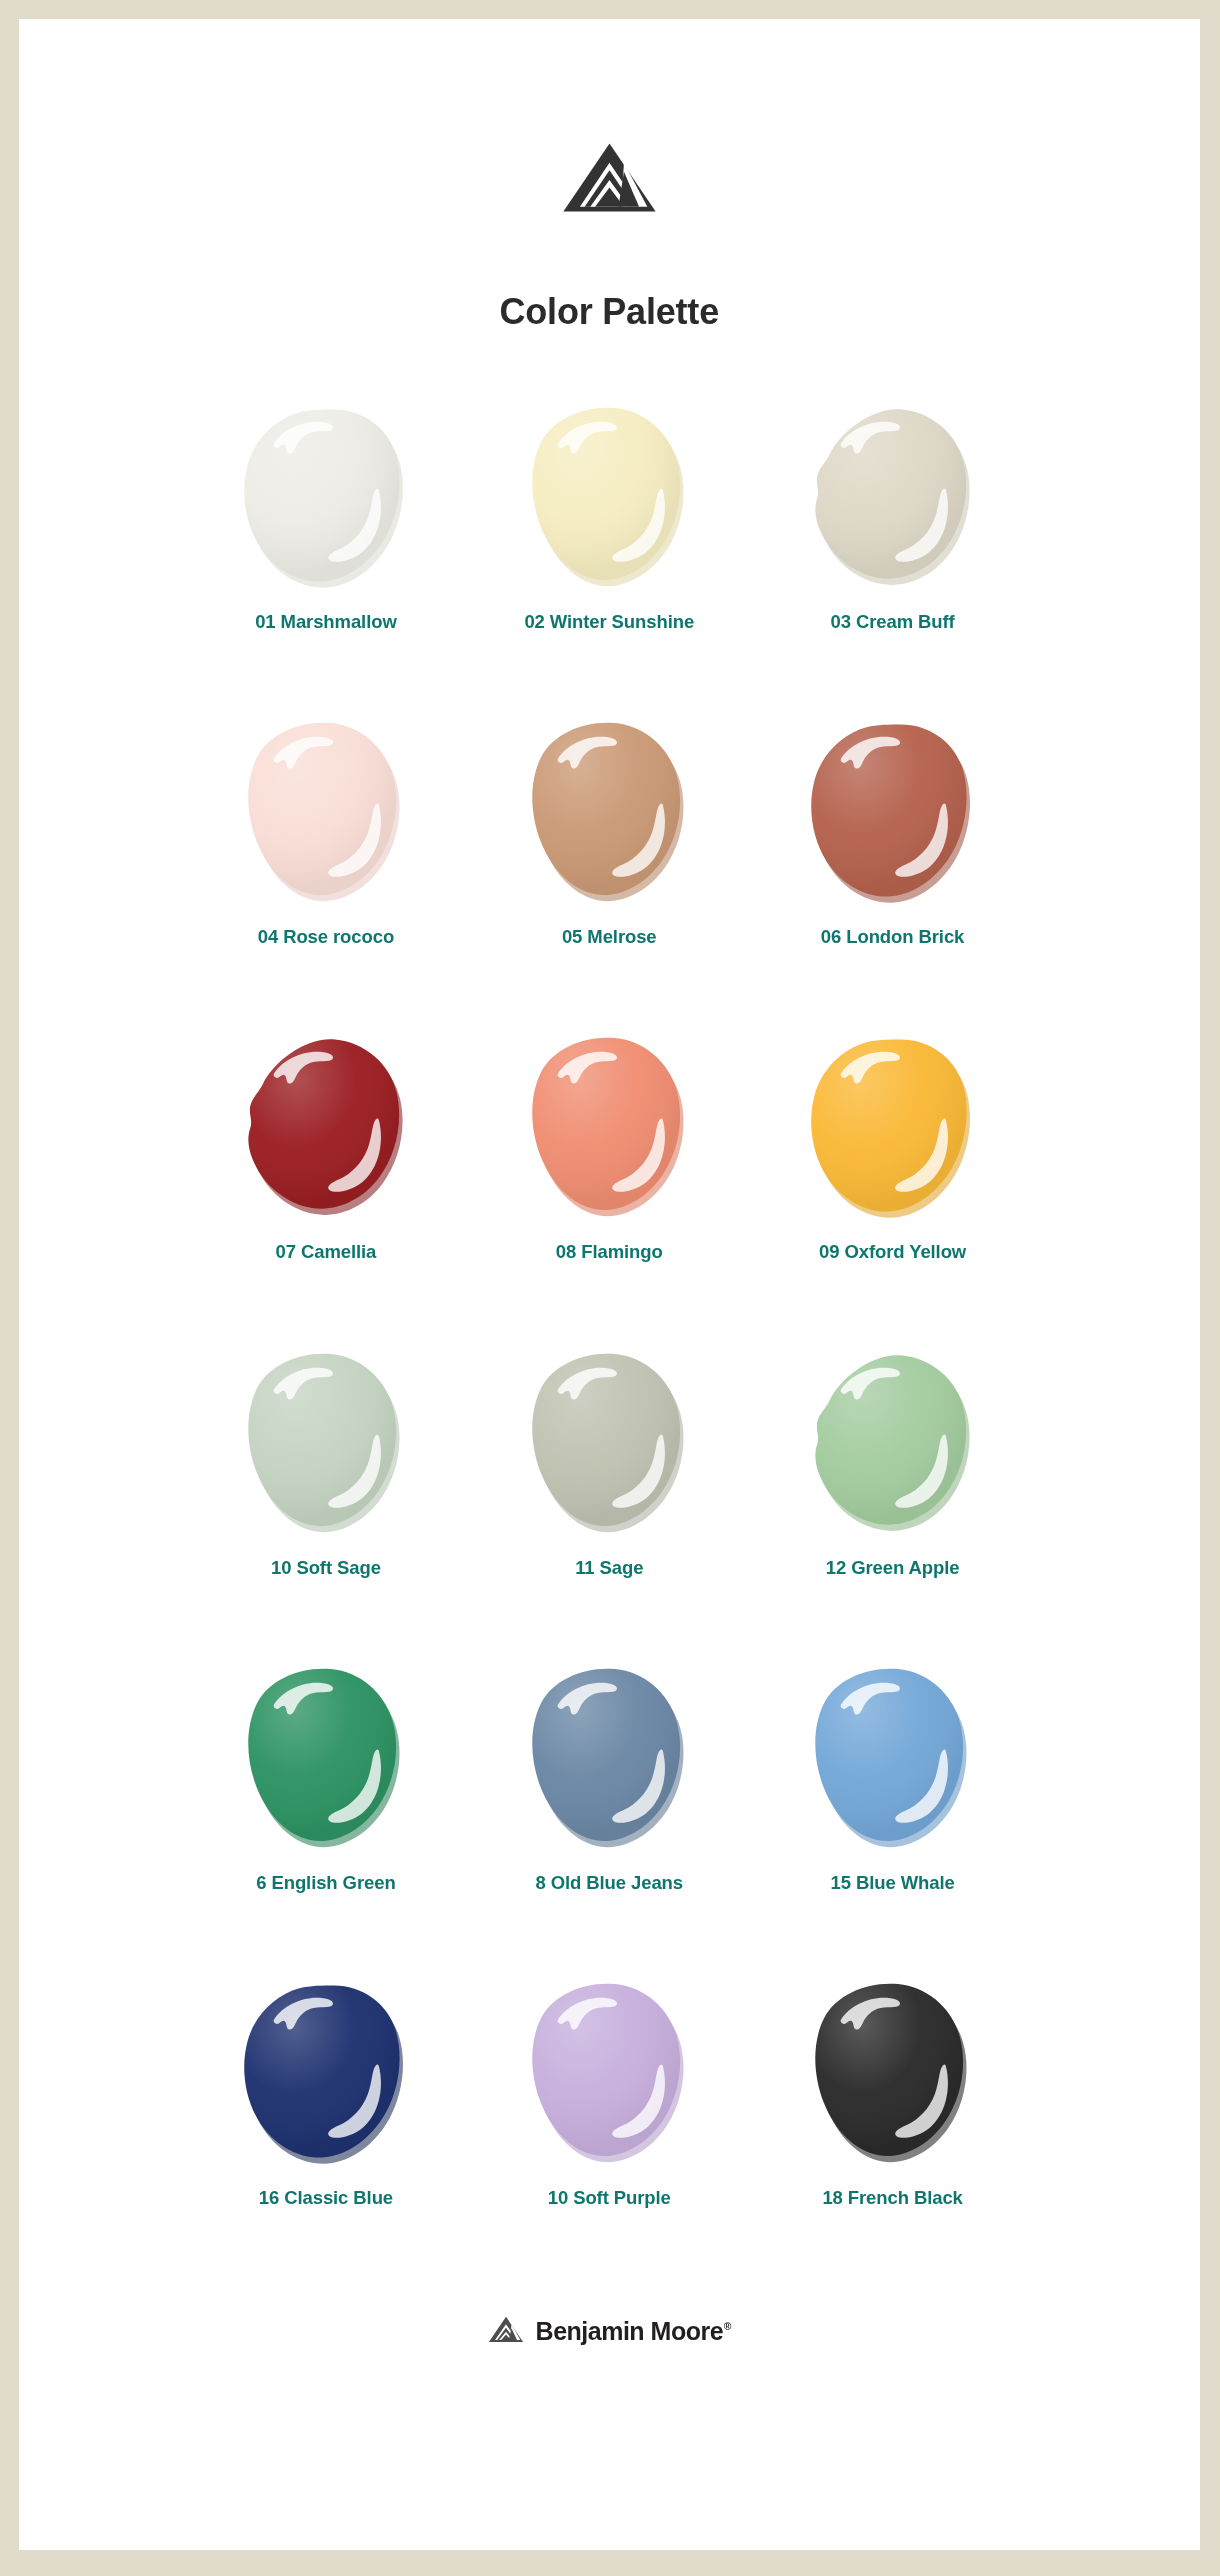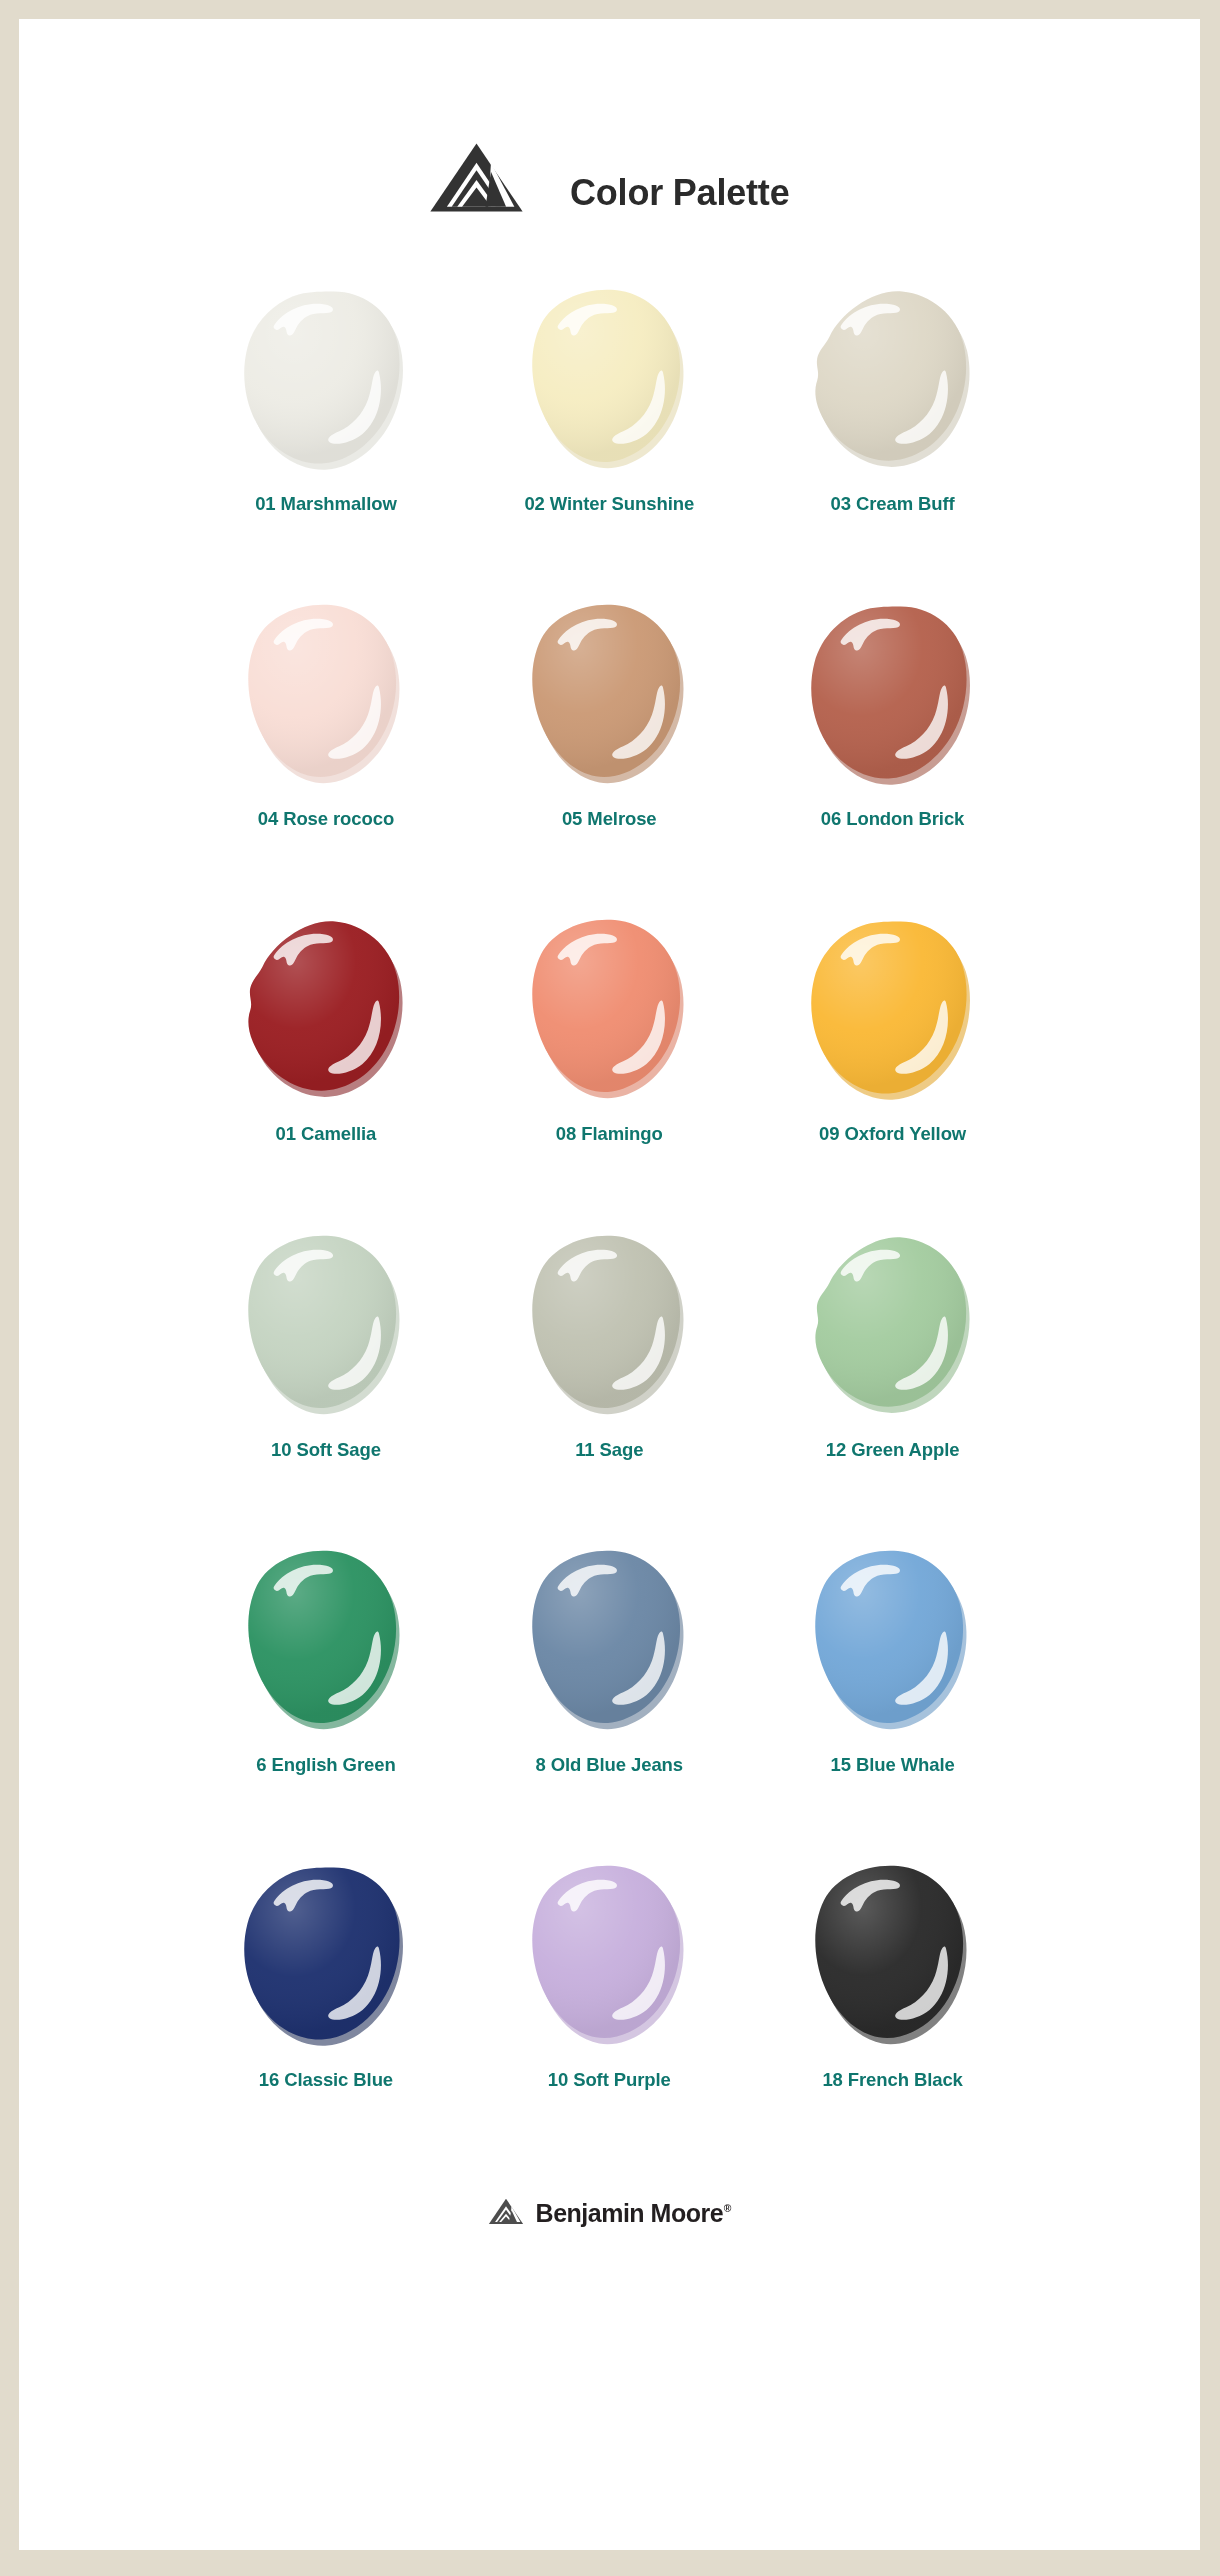--- a/index.html
+++ b/index.html
@@ -26,22 +26,22 @@
     background: #ffffff;
     display: flex;
     flex-direction: column;
     align-items: center;
   }
 
   
   #header {
     margin-top: 123px;
     display: flex;
-    flex-direction: row;
-    align-items: flex-start;
+    flex-direction: column;
+    align-items: center;
     gap: 46px;
   }
 
   #brand-mark { display: block; }
 
   #poster-title {
     margin-top: 30px;
     font-size: 36px;
     font-weight: 700;
     letter-spacing: -0.2px;
@@ -290,21 +290,21 @@
                   <stop offset="100%" stop-color="#000000" stop-opacity="0.06"></stop>
                 </radialGradient>
               </defs>
               <path d="M140 8 C182 12 220 42 230 86 C240 130 228 178 204 210 C180 242 142 260 106 254 C70 248 36 222 20 184 C12 165 12 150 16 138 C20 126 14 118 16 106 C18 94 28 86 34 74 C50 40 98 4 140 8 Z" transform="translate(5,9)" fill="#7d1418" opacity="0.55"></path>
               <path d="M140 8 C182 12 220 42 230 86 C240 130 228 178 204 210 C180 242 142 260 106 254 C70 248 36 222 20 184 C12 165 12 150 16 138 C20 126 14 118 16 106 C18 94 28 86 34 74 C50 40 98 4 140 8 Z" fill="url(#g6)"></path>
               <path d="M140 8 C182 12 220 42 230 86 C240 130 228 178 204 210 C180 242 142 260 106 254 C70 248 36 222 20 184 C12 165 12 150 16 138 C20 126 14 118 16 106 C18 94 28 86 34 74 C50 40 98 4 140 8 Z" fill="url(#h6)"></path>
               <path d="M52 56 C64 38 92 24 118 26 C132 27 140 32 136 37 C132 42 116 38 104 42 C96 45 88 52 84 60 C80 68 78 74 72 72 C68 70 70 62 66 60 C62 58 58 66 54 64 C50 62 49 60 52 56 Z" fill="#ffffff" opacity="0.80"></path>
               <path d="M204 126 C212 158 204 196 180 216 C164 229 140 234 132 228 C126 223 134 217 146 212 C164 204 180 188 188 166 C194 149 194 134 198 127 C200 123 203 122 204 126 Z" fill="#ffffff" opacity="0.78"></path>
             </svg>
           </div>
-          <div class="swatch-label">01 Camellia</div>
+          <div class="swatch-label">07 Camellia</div>
         </div>
         <div class="swatch-cell">
           <div class="blob-wrap">
             <svg class="blob-svg" width="173" height="189" viewBox="0 0 252 276" xmlns="http://www.w3.org/2000/svg">
               <defs>
                 <linearGradient id="g7" x1="0" y1="0" x2="0.75" y2="1">
                   <stop offset="0%" stop-color="#f08e72"></stop>
                   <stop offset="100%" stop-color="#f08e72"></stop>
                 </linearGradient>
                 <radialGradient id="h7" cx="0.32" cy="0.24" r="0.72">

